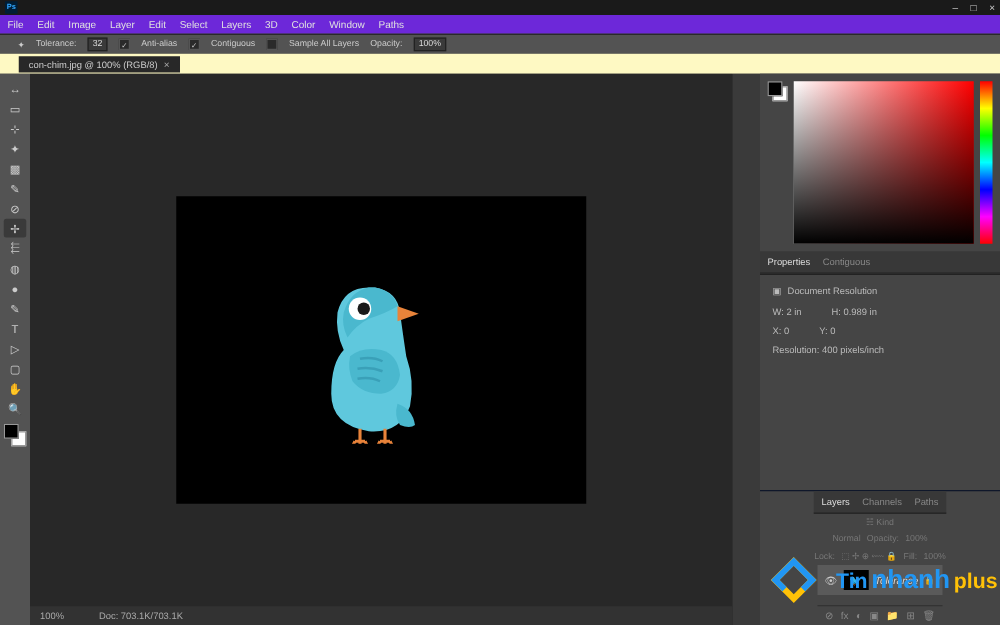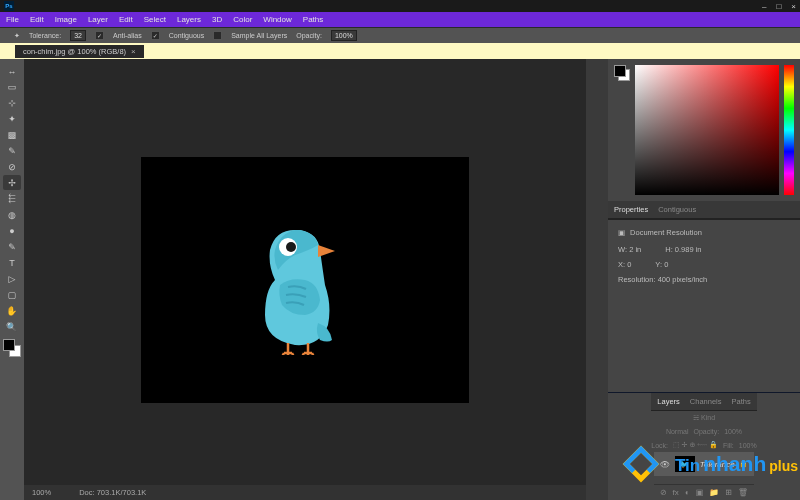--- a/index.html
+++ b/index.html
@@ -49,21 +49,21 @@
 .layer-name { font-size: 8px; color: #ddd; font-style: italic; }
 .layers-bottom { margin-top: auto; padding: 3px 6px; display: flex; justify-content: flex-end; gap: 6px; font-size: 8px; color: #888; border-top: 1px solid #333; }
 .watermark { position: absolute; bottom: 18px; right: 2px; display: flex; align-items: center; gap: 16px; }
 .wm-logo { width: 36px; height: 36px; position: relative; }
 .wm-diamond { position: absolute; width: 26px; height: 26px; transform: rotate(45deg); top: 5px; left: 5px; }
 .wm-d1 { border: 5px solid #ffc107; }
 .wm-d2 { border: 5px solid #2196f3; clip-path: polygon(0 0, 100% 0, 100% 50%, 50% 50%, 50% 100%, 0 100%); }
 .wm-text { display: flex; align-items: baseline; gap: 3px; }
 .wm-t1 { color: #2196f3; font-size: 17px; font-weight: bold; }
 .wm-t2 { color: #2196f3; font-size: 21px; font-weight: bold; }
-.wm-t3 { color: #ffc107; font-size: 14px; font-weight: bold; }
+.wm-t3 { color: #ffc107; font-size: 17px; font-weight: bold; }
 </style>
 </head>
 <body>
 
 <div class="titlebar">
   <div class="ps-logo">Ps</div>
   <div class="win-controls">
     <span>–</span>
     <span>□</span>
     <span>×</span>

